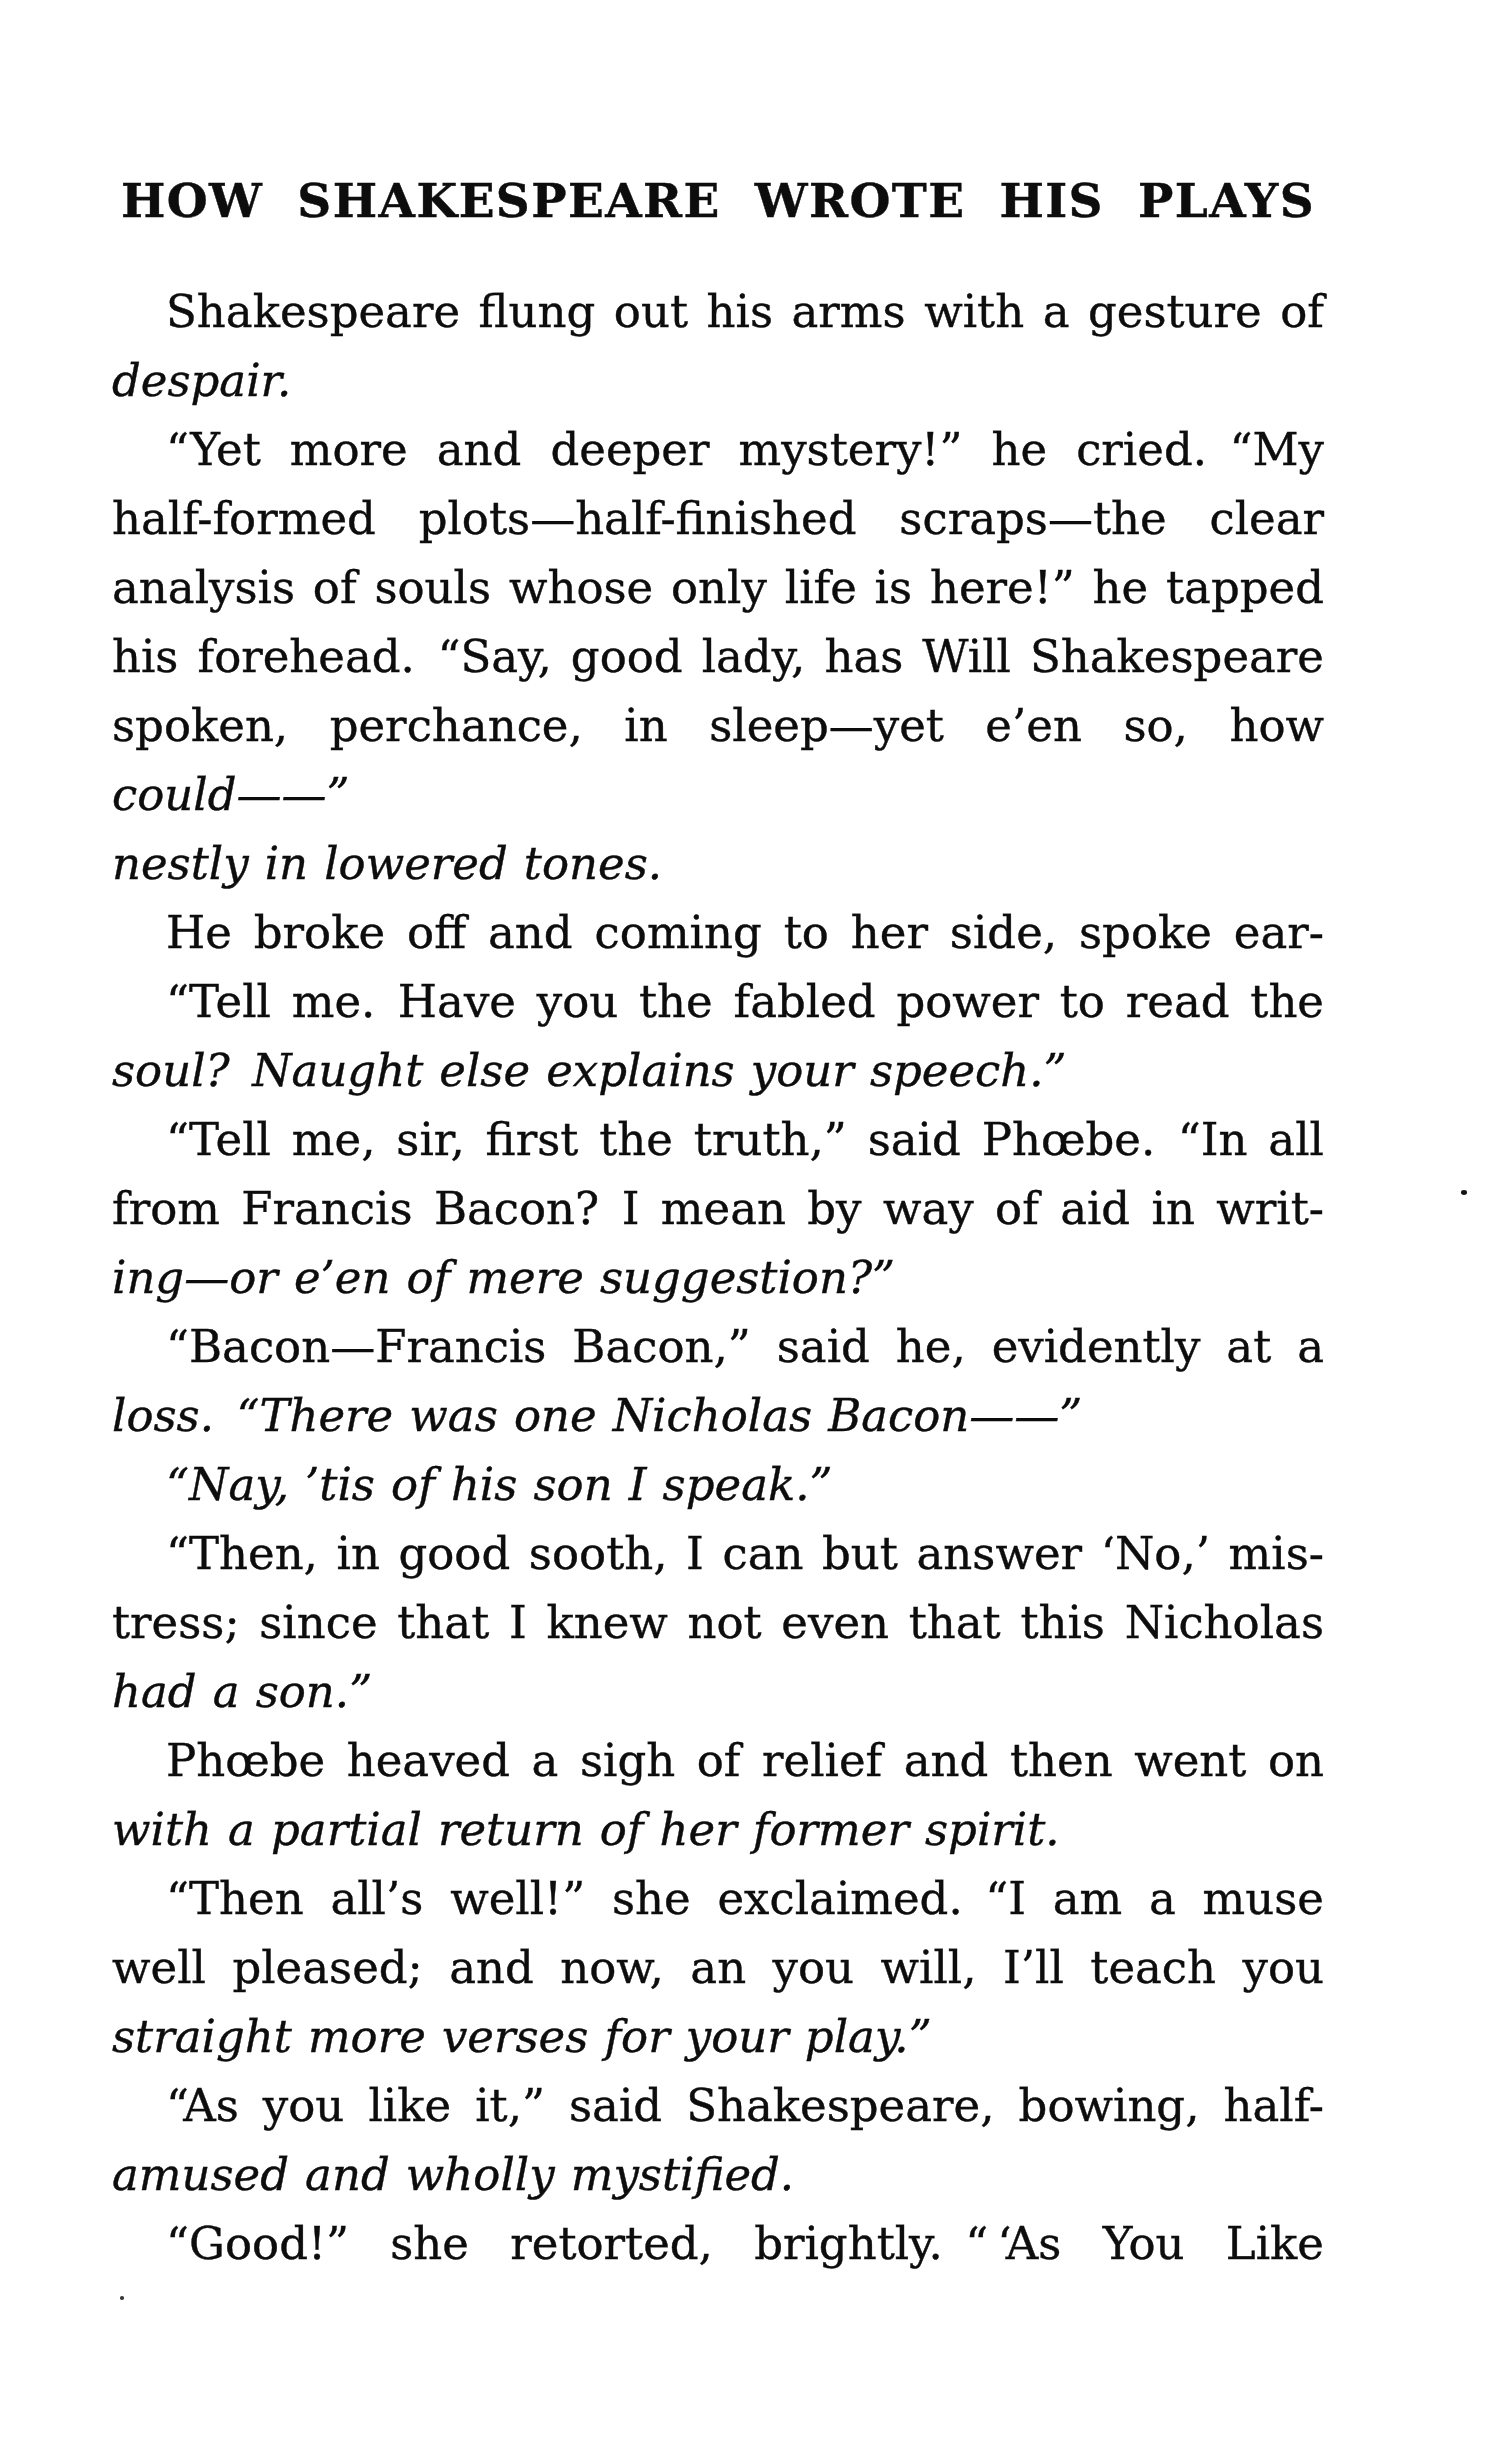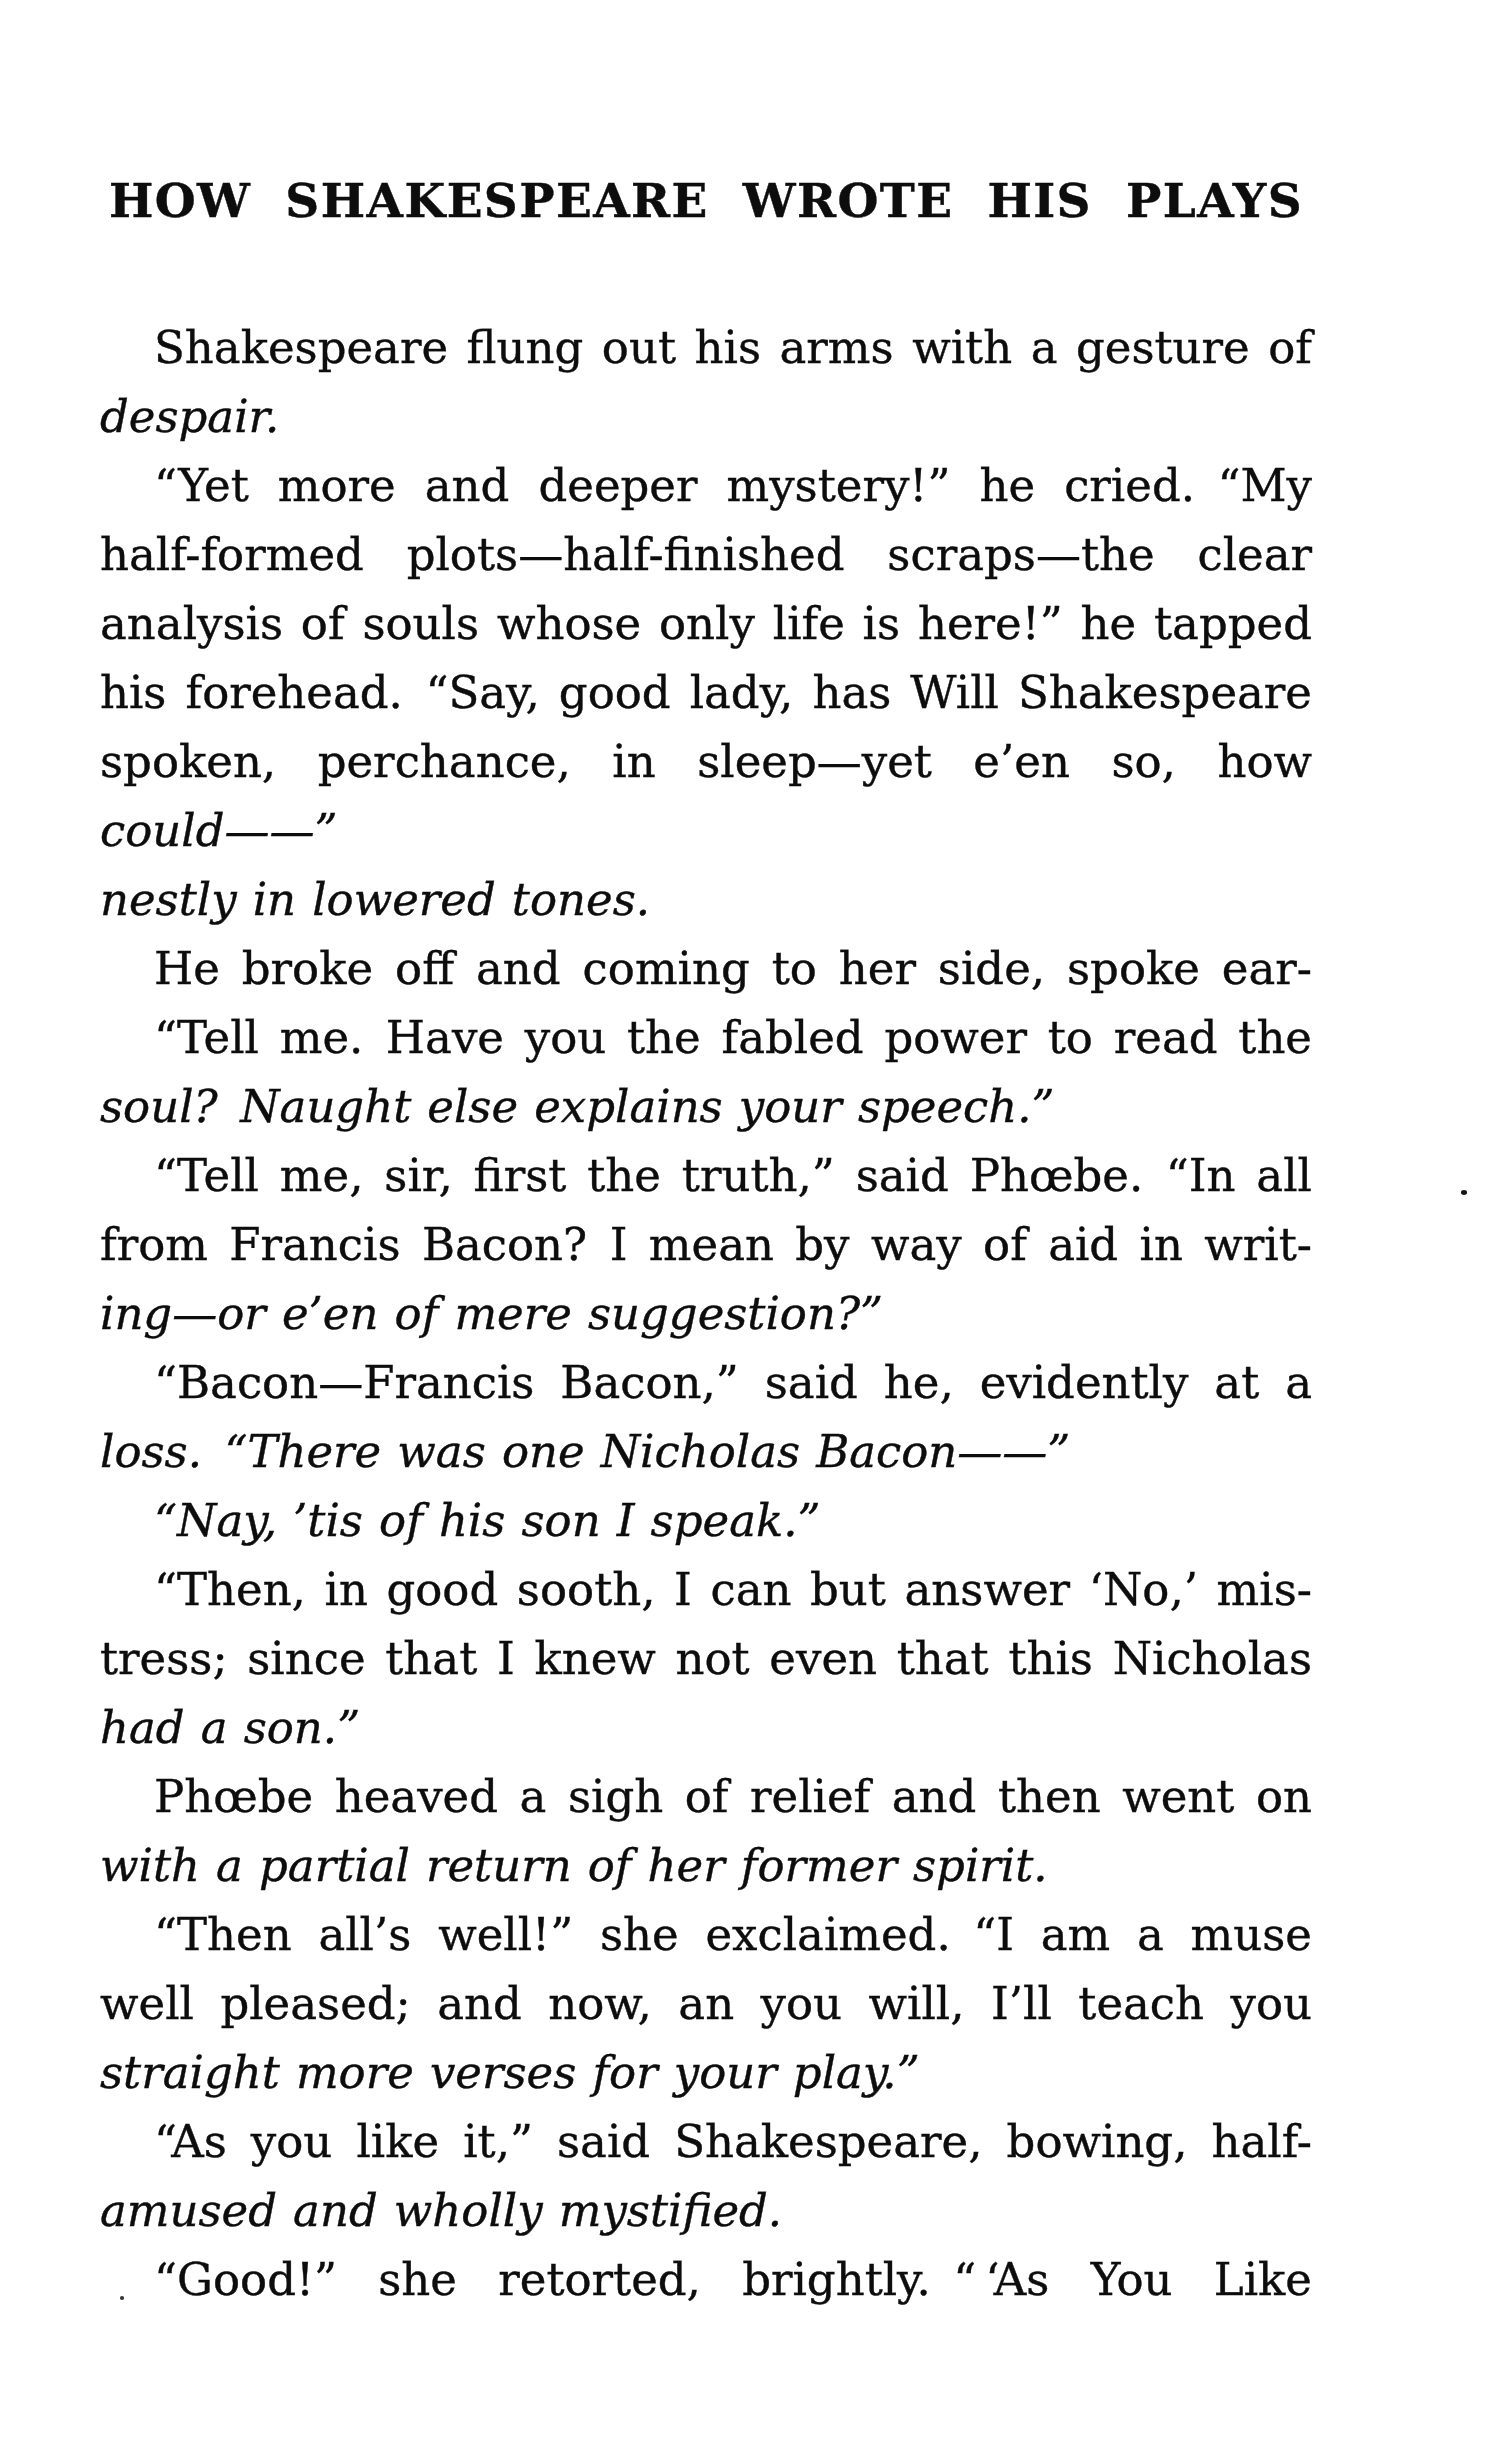--- a/index.html
+++ b/index.html
@@ -5,30 +5,30 @@
   html, body { margin: 0; padding: 0; }
   body {
     width: 1492px; height: 2462px;
     background: var(--paper, #ffffff);
     color: var(--ink, #0d0d0d);
     position: relative;
     font-family: "DejaVu Serif", serif;
     overflow: hidden;
   }
   .page { position: absolute; inset: 0; }
-  .content { position: absolute; left: 100px; top: 0; width: 1212px; height: 1942px; }
+  .content { position: absolute; left: 112px; top: 0; width: 1212px; height: 1942px; }
   .title {
     position: absolute; top: 166px; left: 0; width: 100%; height: 69px;
     margin: 0; line-height: 69px;
     font-size: 47px; font-weight: 700;
     text-align: center; letter-spacing: 1.4px; word-spacing: 16.3px;
     white-space: nowrap;
     -webkit-text-stroke: 0.4px currentColor;
   }
-  .textblock { position: absolute; top: 277px; left: 0; width: 100%; margin-top: 36px; }
+  .textblock { position: absolute; top: 277px; left: 0; width: 100%; }
   .line {
     height: 69px; line-height: 69px;
     font-size: 45px;
     text-align: justify; text-align-last: justify;
     word-spacing: 1.8px;
     -webkit-text-stroke: 0.4px currentColor;
   }
   .line.end { text-align-last: left; font-style: italic; }
   .line.first { text-indent: 54px; }
   .pagenum {

